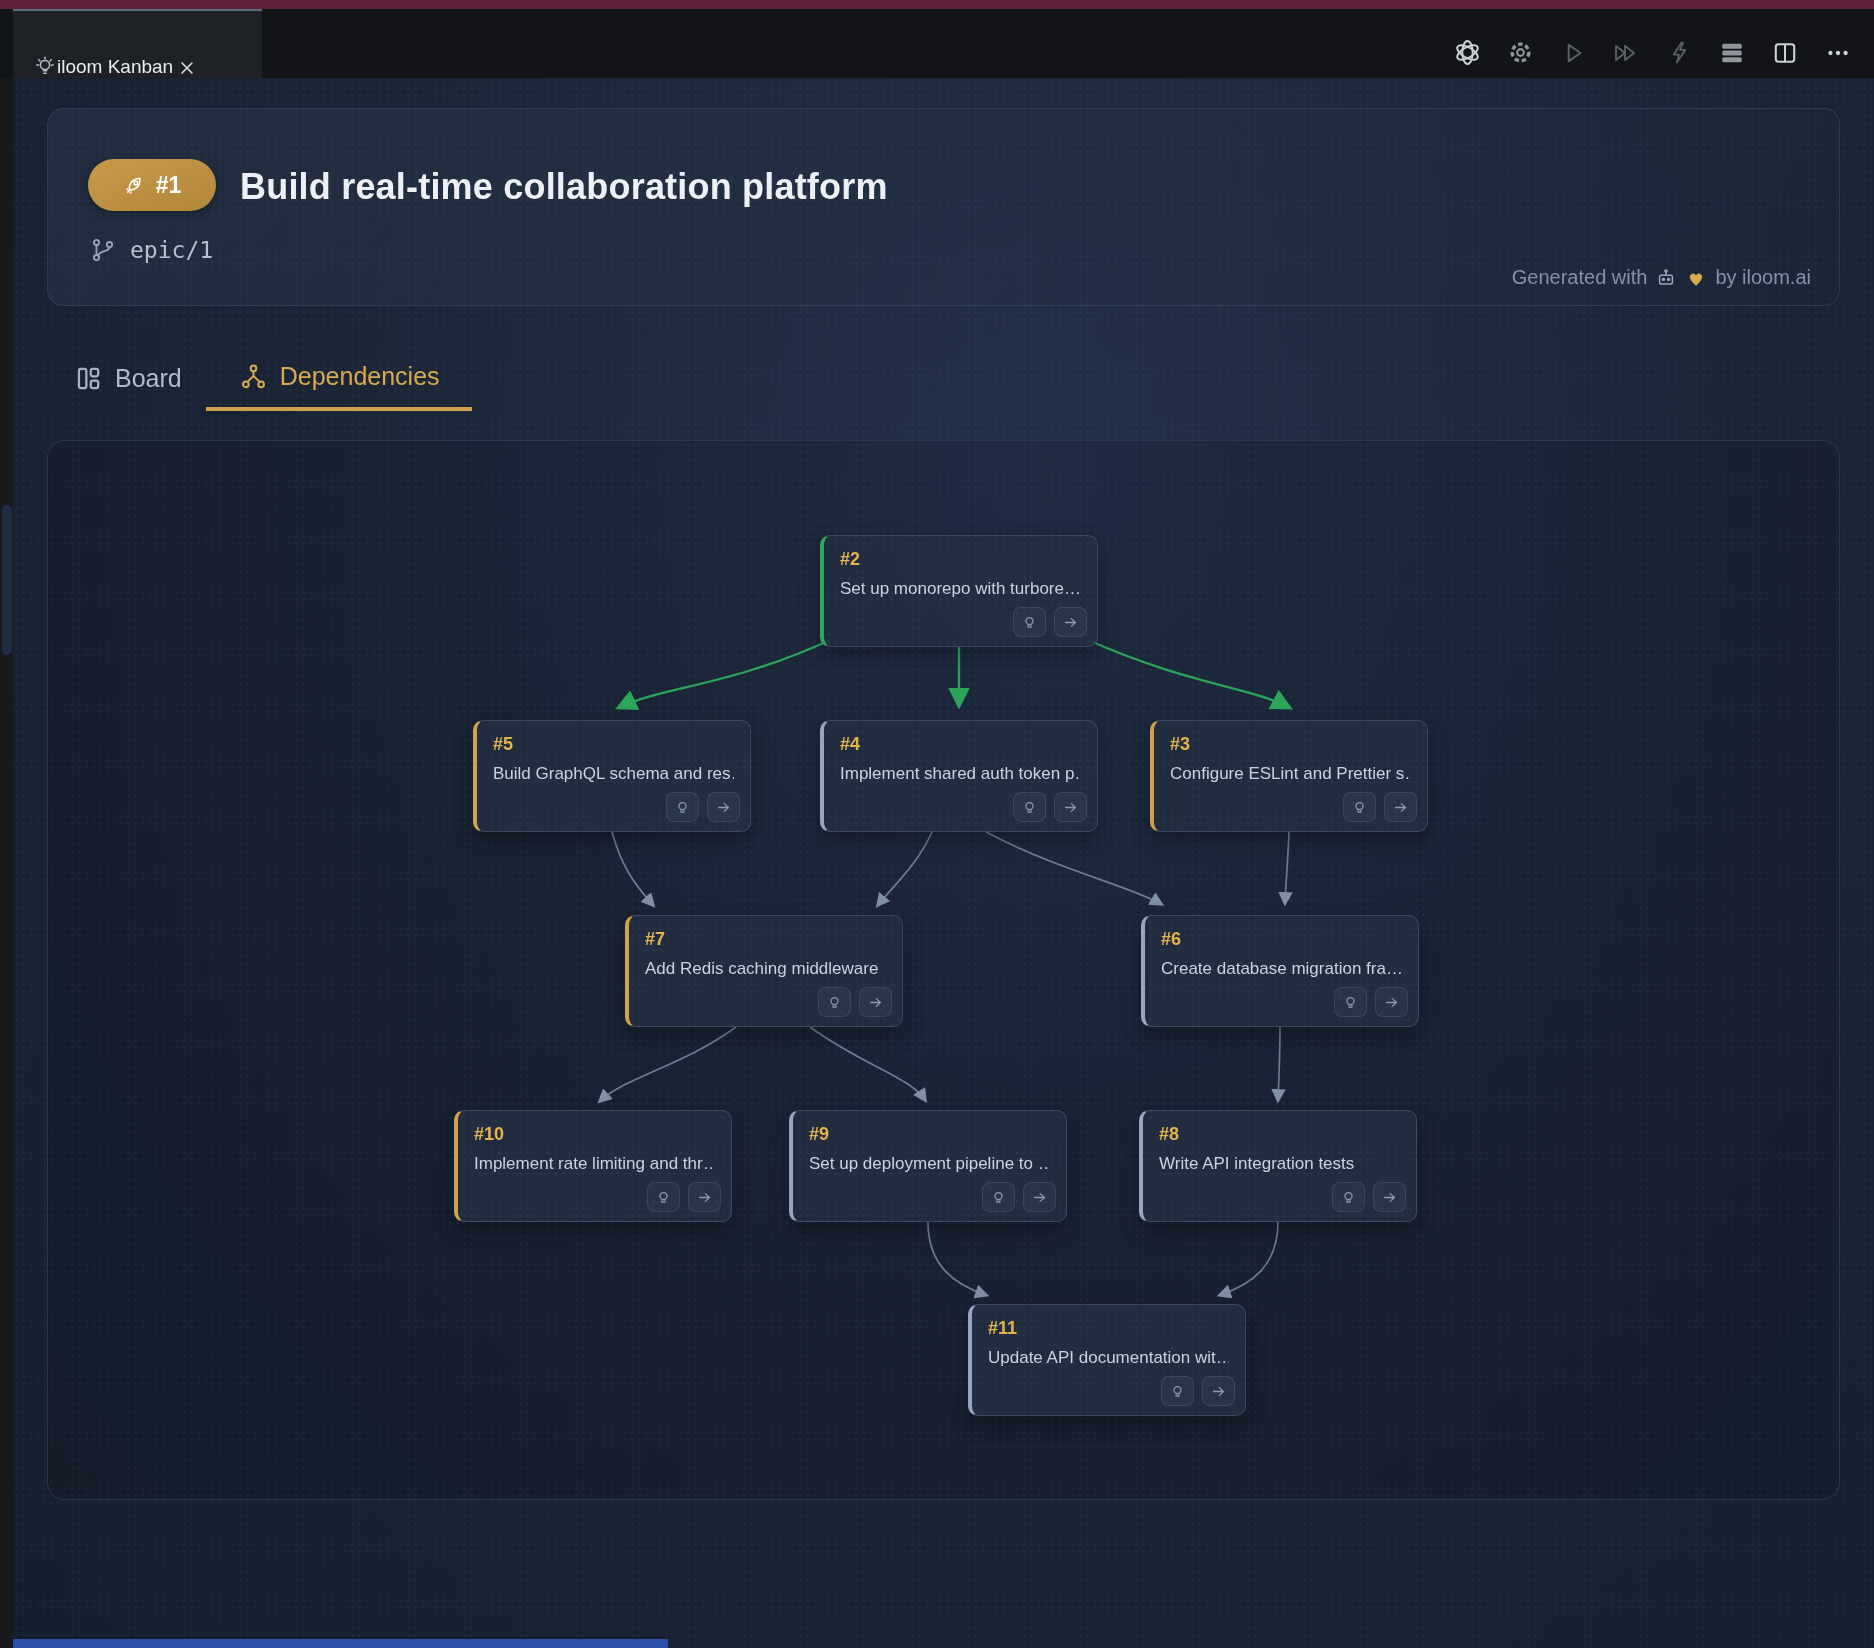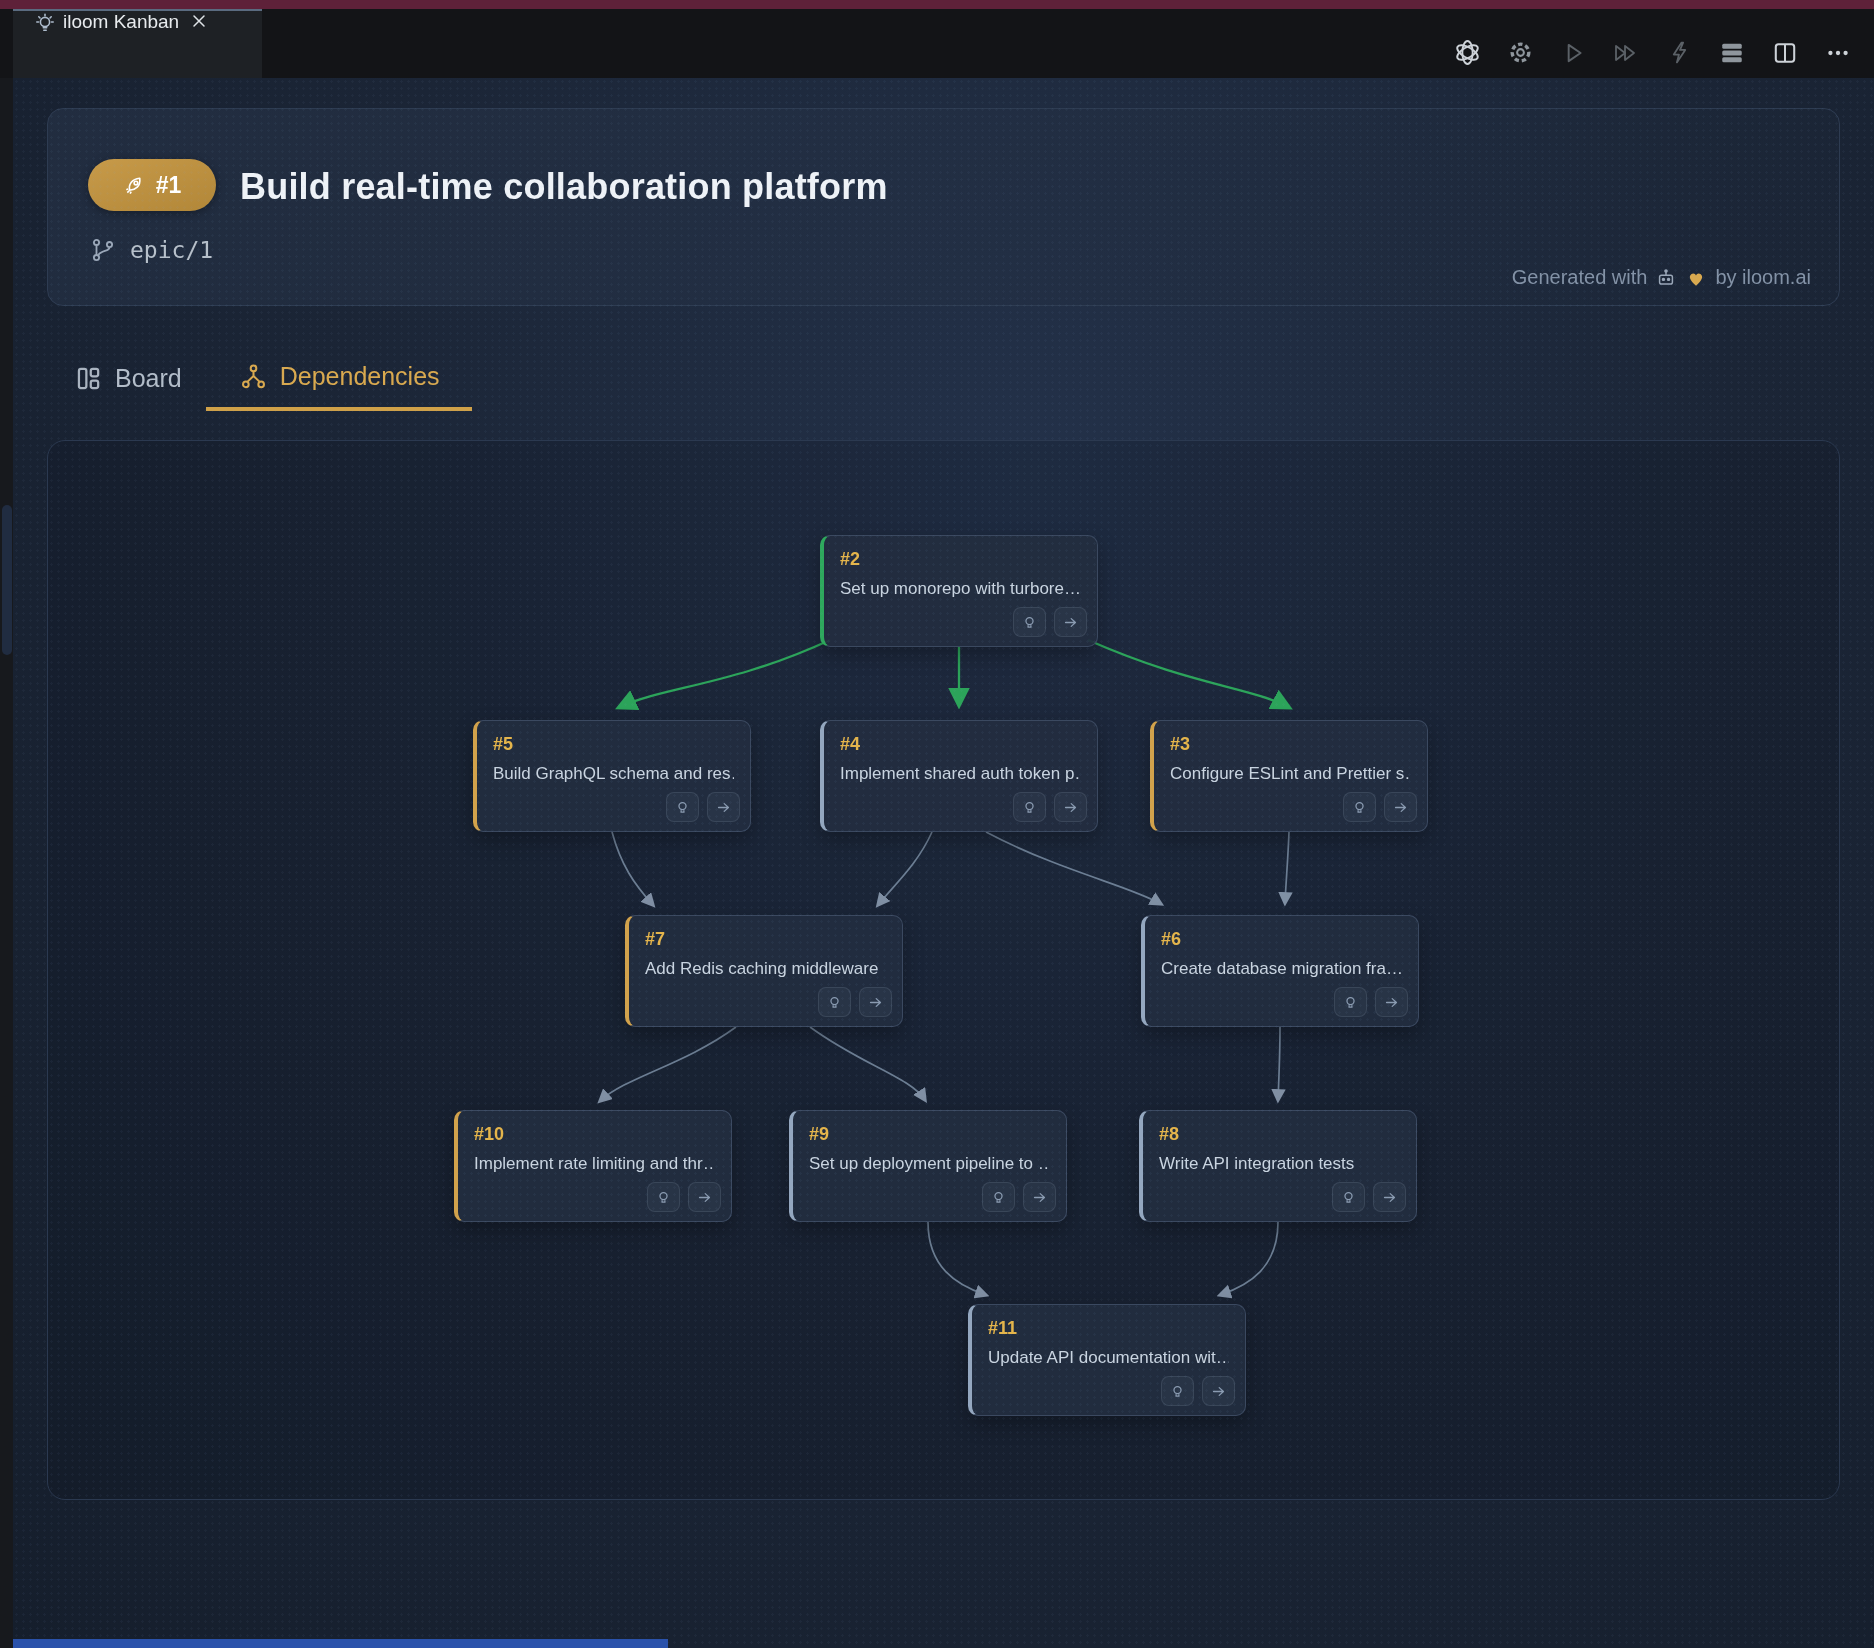--- a/index.html
+++ b/index.html
@@ -3,22 +3,22 @@
 <meta charset="utf-8">
 <style>
   * { margin:0; padding:0; box-sizing:border-box; }
   html,body { width:1874px; height:1648px; overflow:hidden; background:#10151d;
               font-family:"Liberation Sans", sans-serif; }
 
   
   .titlebar { position:absolute; left:0; top:0; width:100%; height:9px; background:#5e2139; }
   .tabbar { position:absolute; left:0; top:9px; width:100%; height:69px; background:#131417; }
   .editor-tab { position:absolute; left:13px; top:0; width:249px; height:69px;
-    background:#1e2125; border-top:2px solid #5a6b80; display:flex; align-items:flex-start;
-    gap:6px; padding:0 20px; cursor:pointer; }
+    background:#1e2125; border-top:2px solid #5a6b80; display:flex; align-items:flex-end;
+    gap:0; padding:0 20px; cursor:pointer; }
   .editor-tab .tab-title { color:#e8ebee; font-size:19px; white-space:nowrap; }
   .tab-icon { color:#aebccd; display:flex; }
   .close-btn { color:#dfe3e7; display:flex; margin-left:4px; }
 
   .toolbar { position:absolute; right:22px; top:9px; height:69px; display:flex;
     align-items:center; gap:25px; }
   .tb-icon { display:flex; align-items:center; justify-content:center; width:28px; height:28px; }
   .tb-bright { color:#cdd2d8; } .tb-mid { color:#8f969d; } .tb-dim { color:#5b6167; }
 
   .left-rail { position:absolute; left:0; top:78px; width:13px; bottom:0; background:#17191d; }

